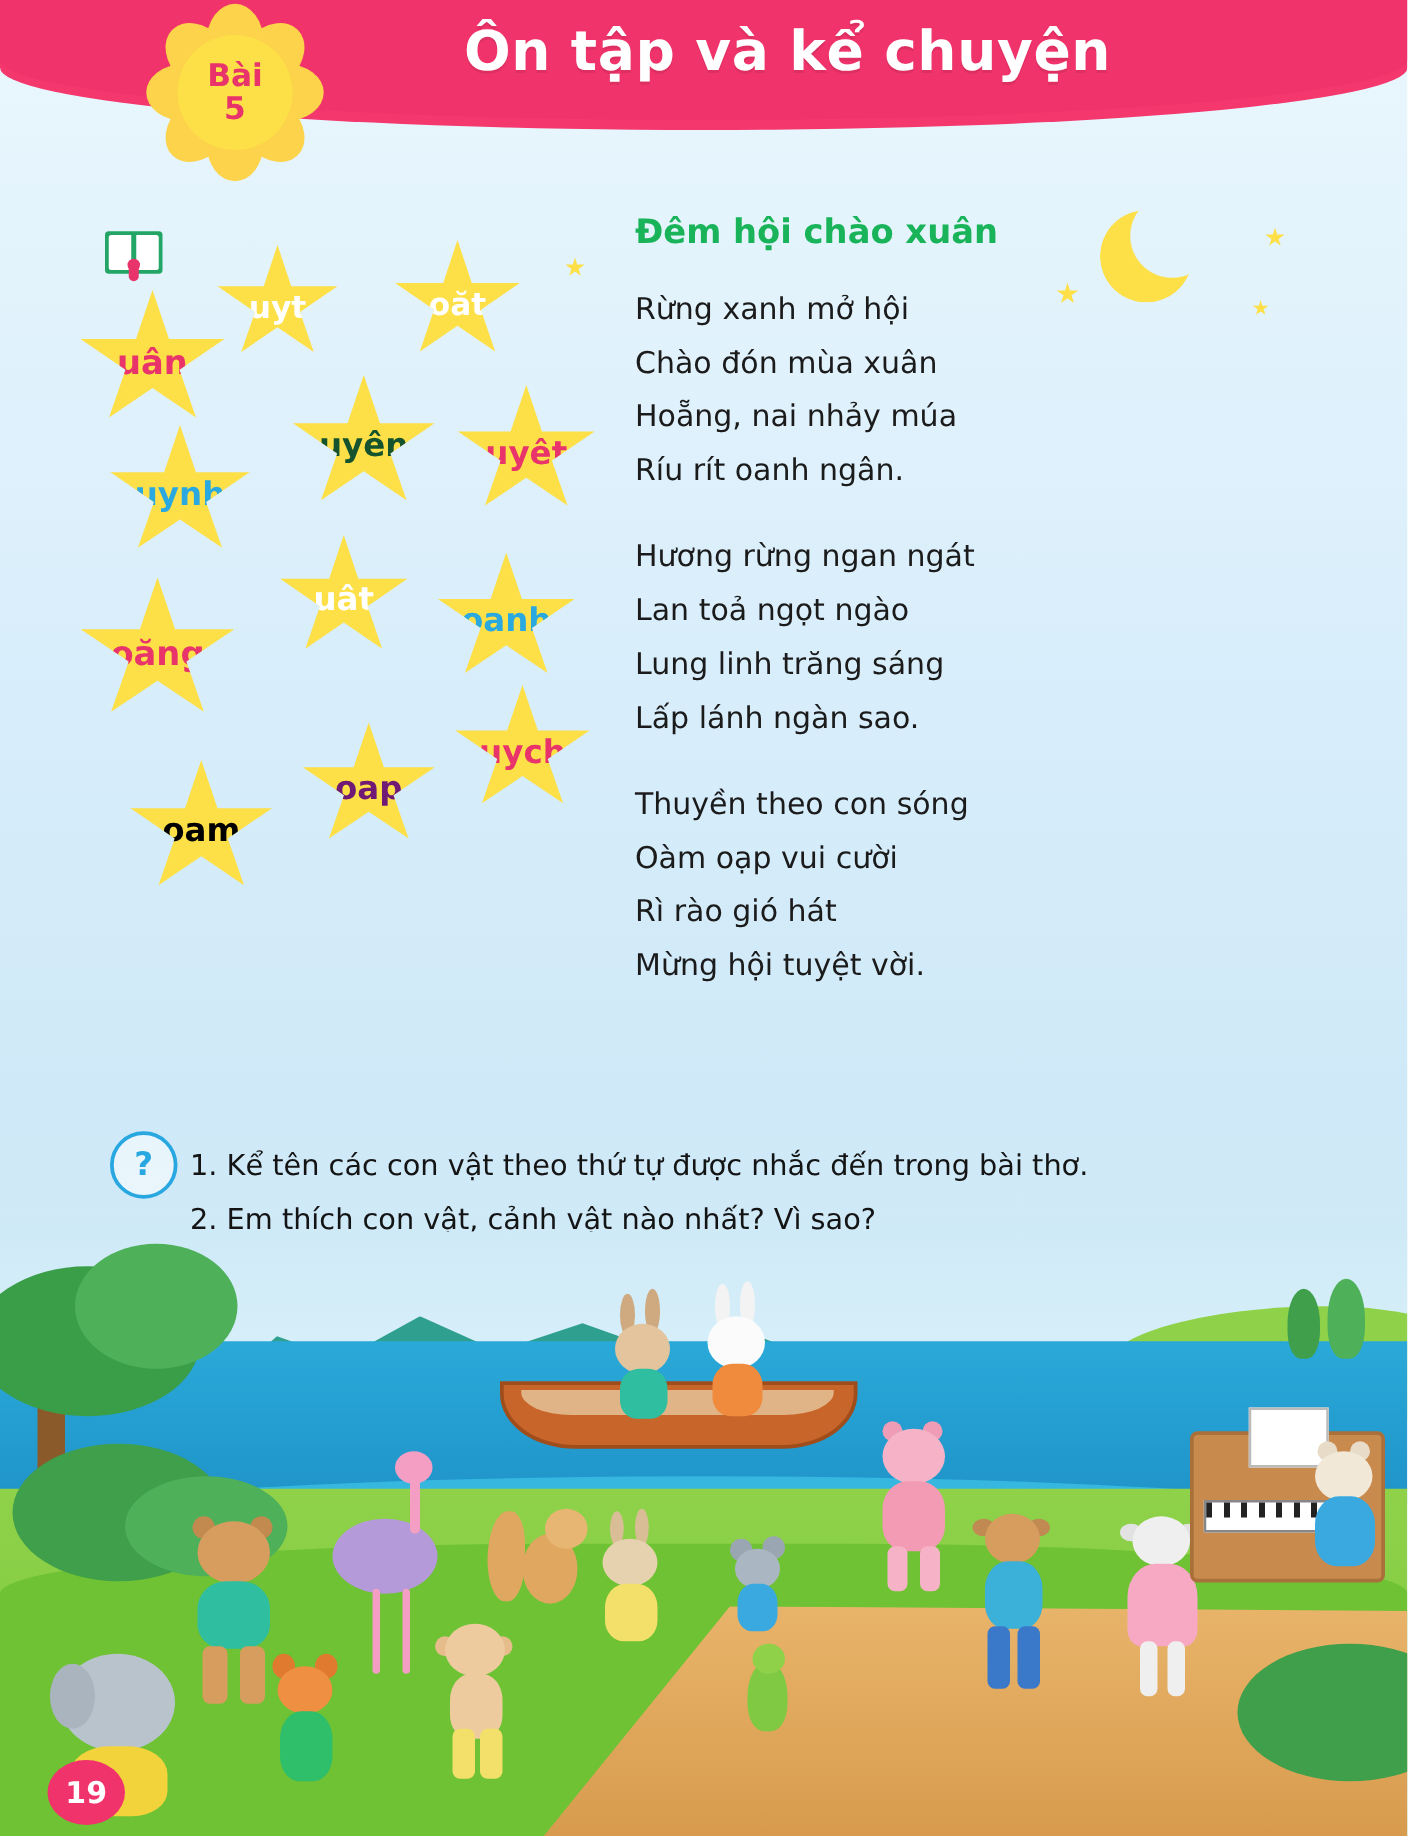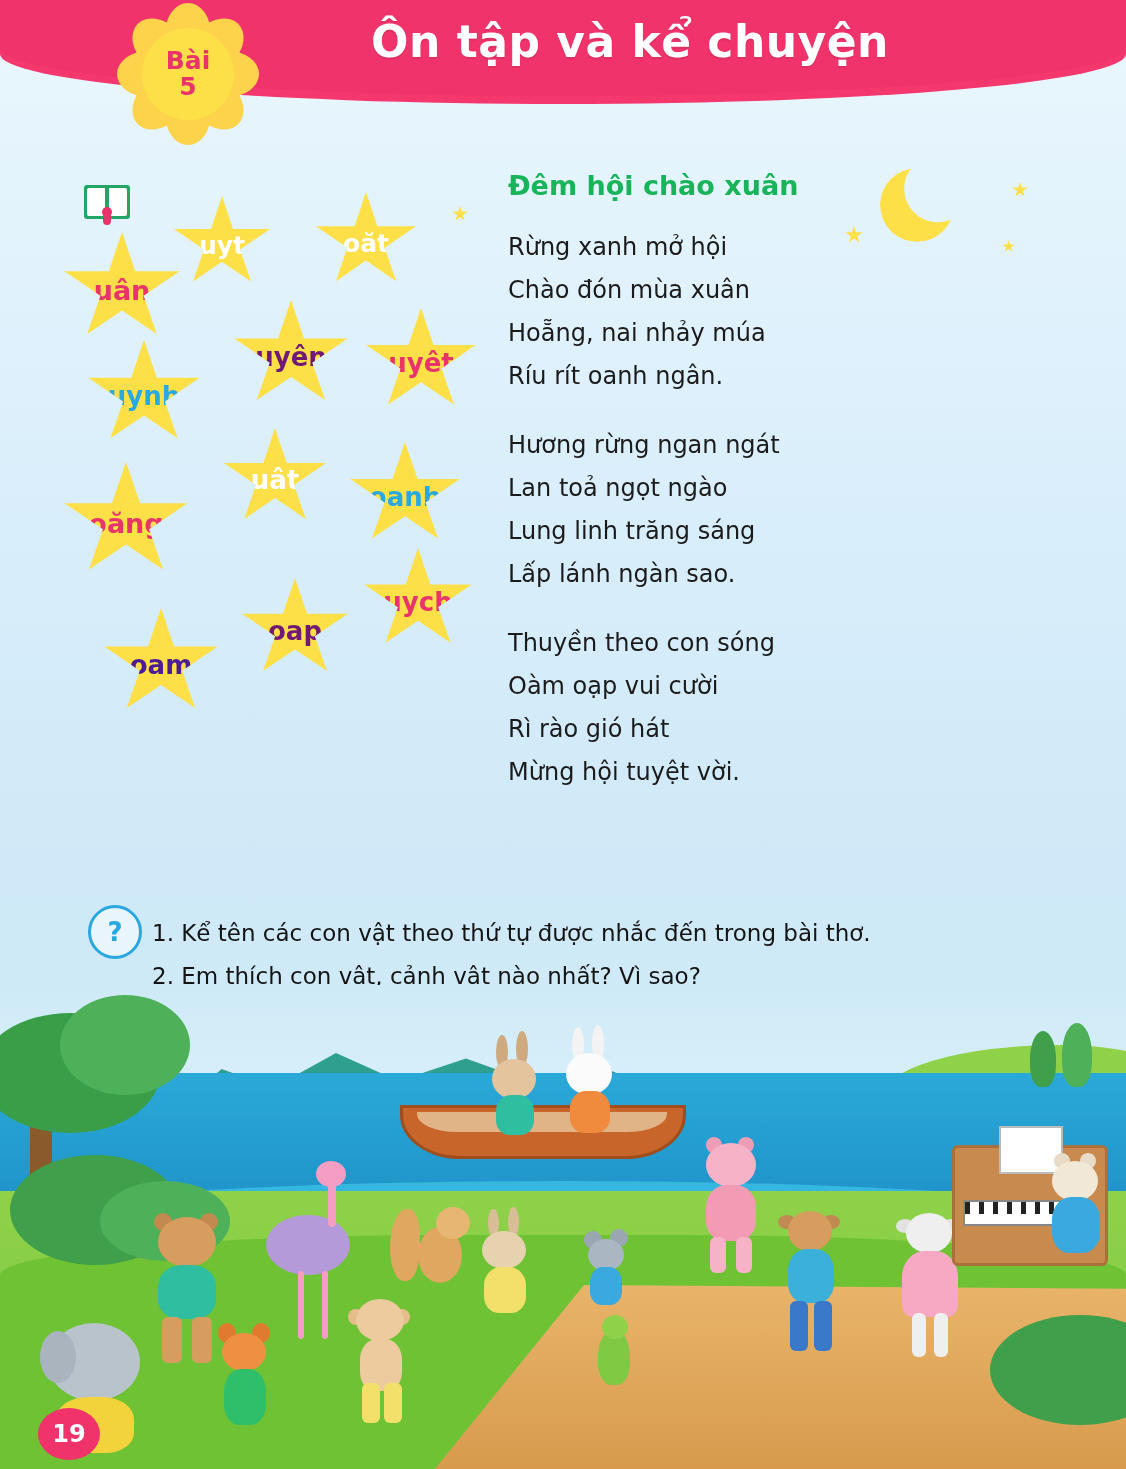--- a/index.html
+++ b/index.html
@@ -239,21 +239,21 @@
   <div class="star" style="left:62px;top:232px;width:120px;height:112px;font-size:27px;">
     <span style="color:#e8336b">uân</span>
   </div>
   <div class="star" style="left:172px;top:196px;width:100px;height:94px;font-size:25px;">
     <span style="color:#ffffff">uyt</span>
   </div>
   <div class="star" style="left:314px;top:192px;width:104px;height:98px;font-size:25px;">
     <span style="color:#ffffff">oăt</span>
   </div>
   <div class="star" style="left:232px;top:300px;width:118px;height:110px;font-size:26px;">
-    <span style="color:#701a75">uyên</span>
+    <span style="color:#14532d">uyên</span>
   </div>
   <div class="star" style="left:364px;top:308px;width:114px;height:106px;font-size:26px;">
     <span style="color:#e8336b">uyêt</span>
   </div>
   <div class="star" style="left:86px;top:340px;width:116px;height:108px;font-size:26px;">
     <span style="color:#2aa9e0">uynh</span>
   </div>
   <div class="star" style="left:222px;top:428px;width:106px;height:100px;font-size:26px;">
     <span style="color:#ffffff">uât</span>
   </div>
@@ -263,21 +263,21 @@
   <div class="star" style="left:62px;top:462px;width:128px;height:118px;font-size:27px;">
     <span style="color:#e8336b">oăng</span>
   </div>
   <div class="star" style="left:362px;top:548px;width:112px;height:104px;font-size:26px;">
     <span style="color:#e8336b">uych</span>
   </div>
   <div class="star" style="left:240px;top:578px;width:110px;height:102px;font-size:26px;">
     <span style="color:#701a75">oap</span>
   </div>
   <div class="star" style="left:102px;top:608px;width:118px;height:110px;font-size:26px;">
-    <span style="color:#4c1d95">oam</span>
+    <span style="color:#000000">oam</span>
   </div>
 
   <div class="poem-title">Đêm hội chào xuân</div>
   <div class="poem">
     <div class="stanza">
       <div>Rừng xanh mở hội</div>
       <div>Chào đón mùa xuân</div>
       <div>Hoẵng, nai nhảy múa</div>
       <div>Ríu rít oanh ngân.</div>
     </div>

